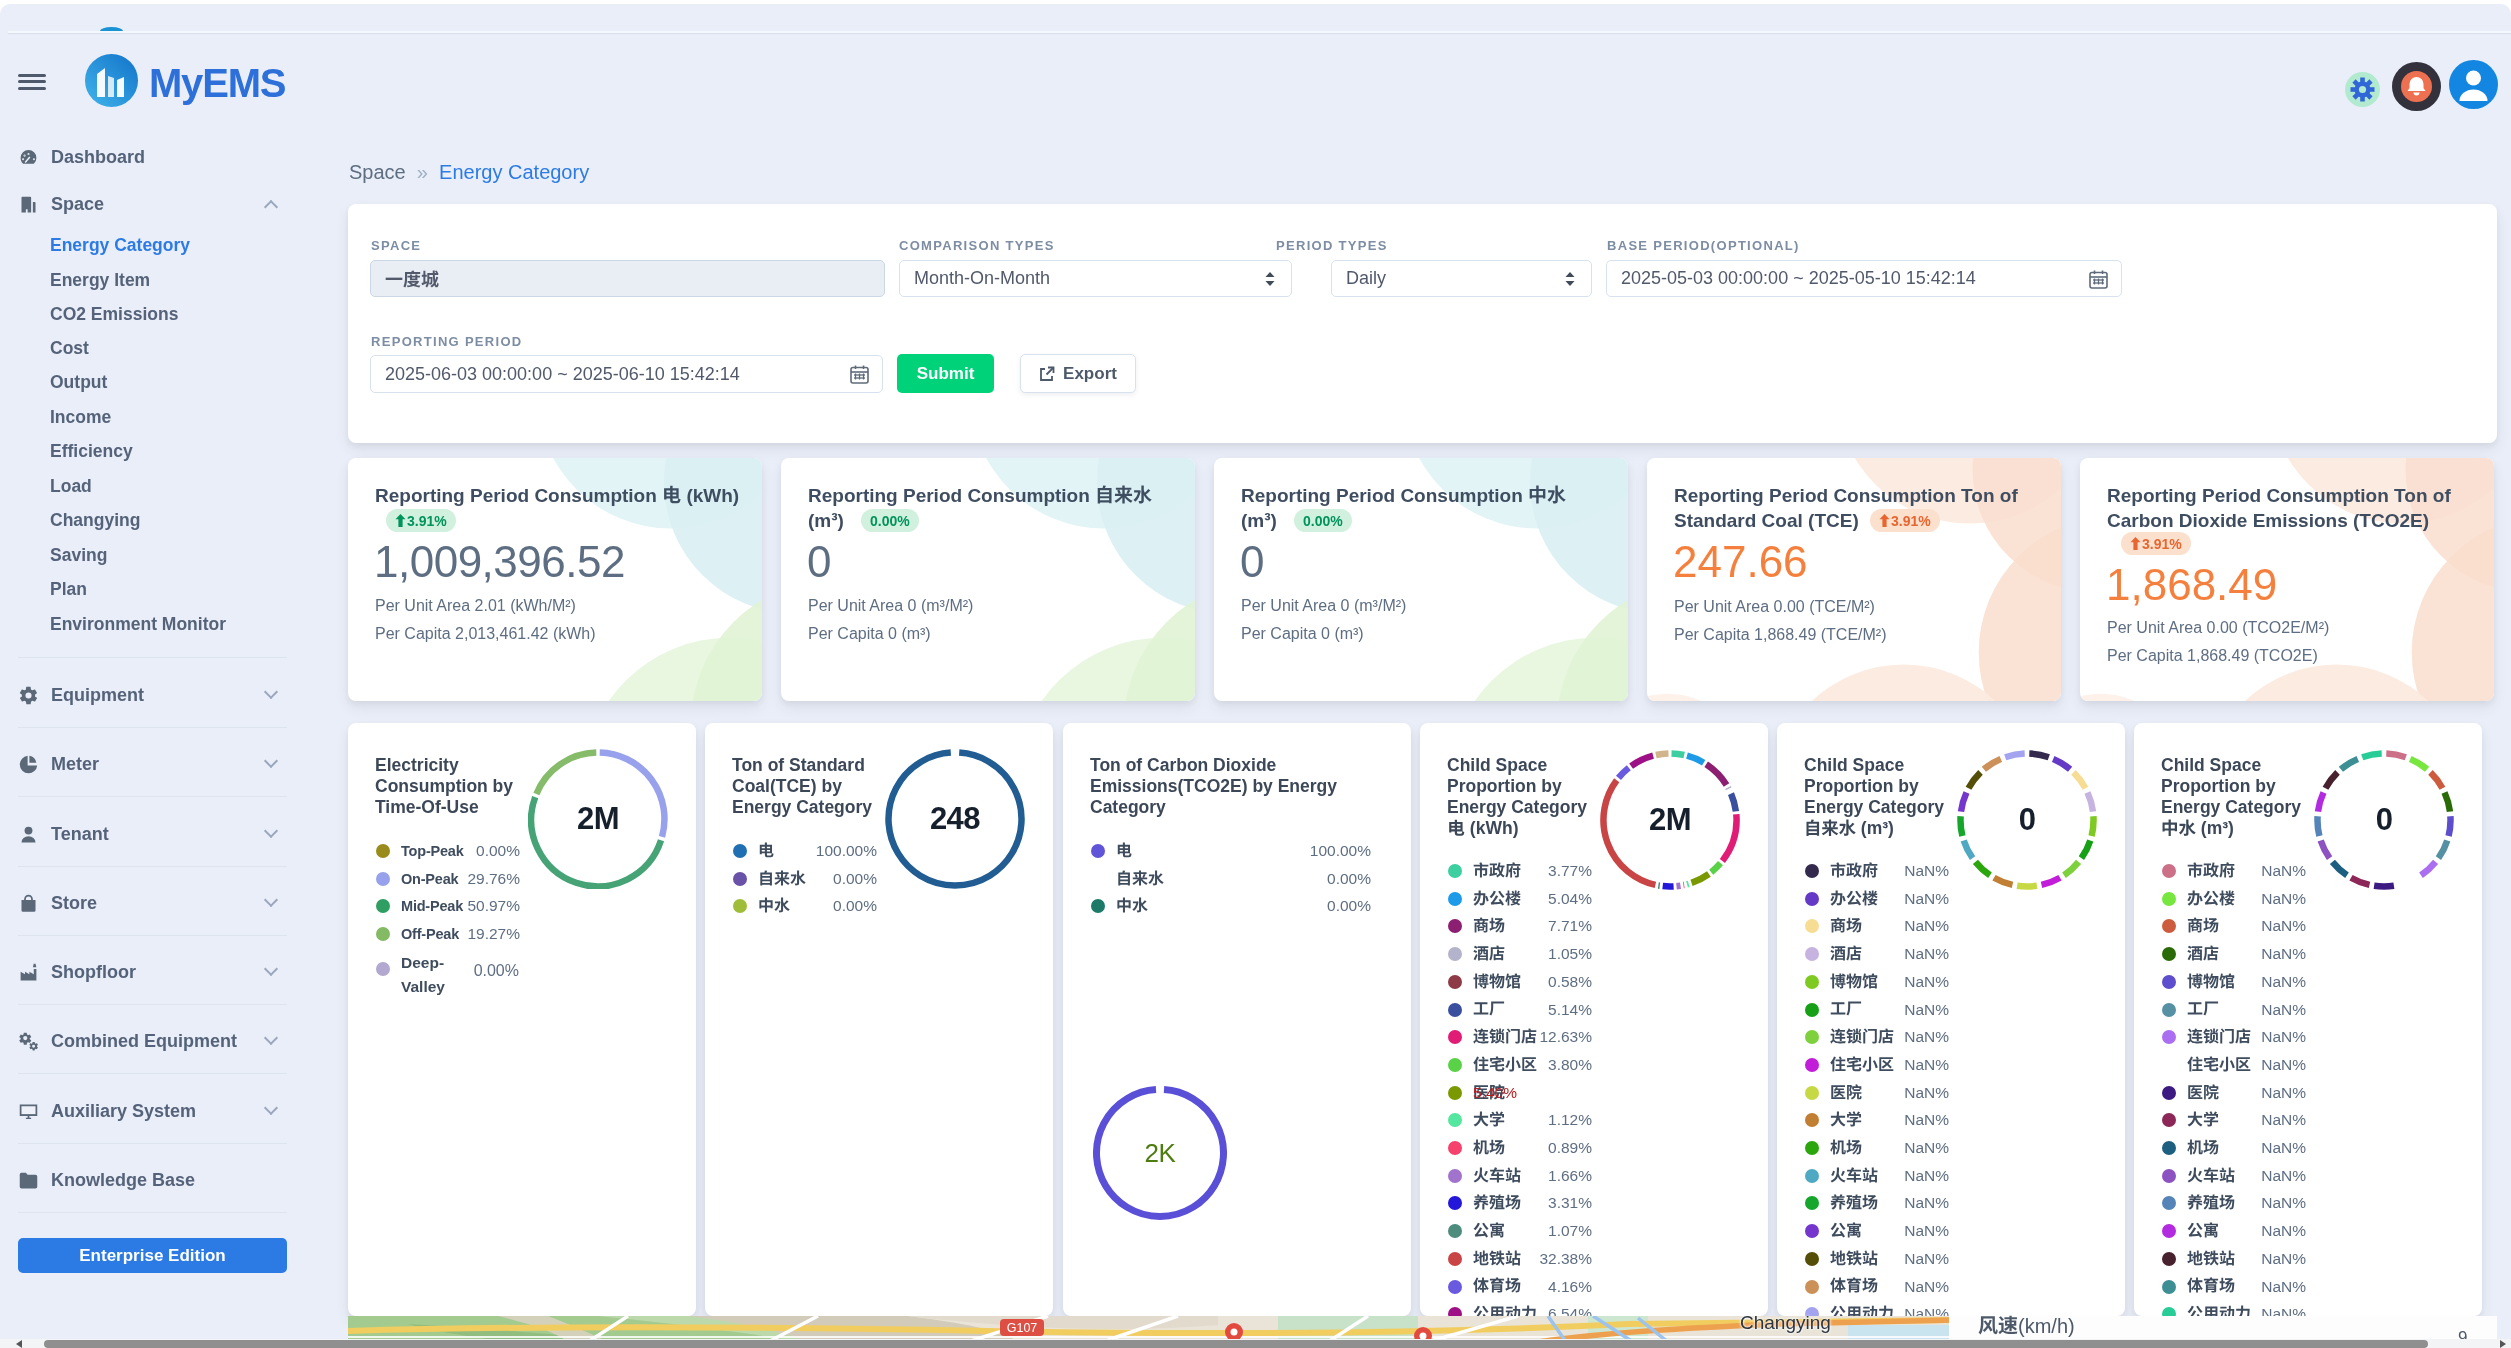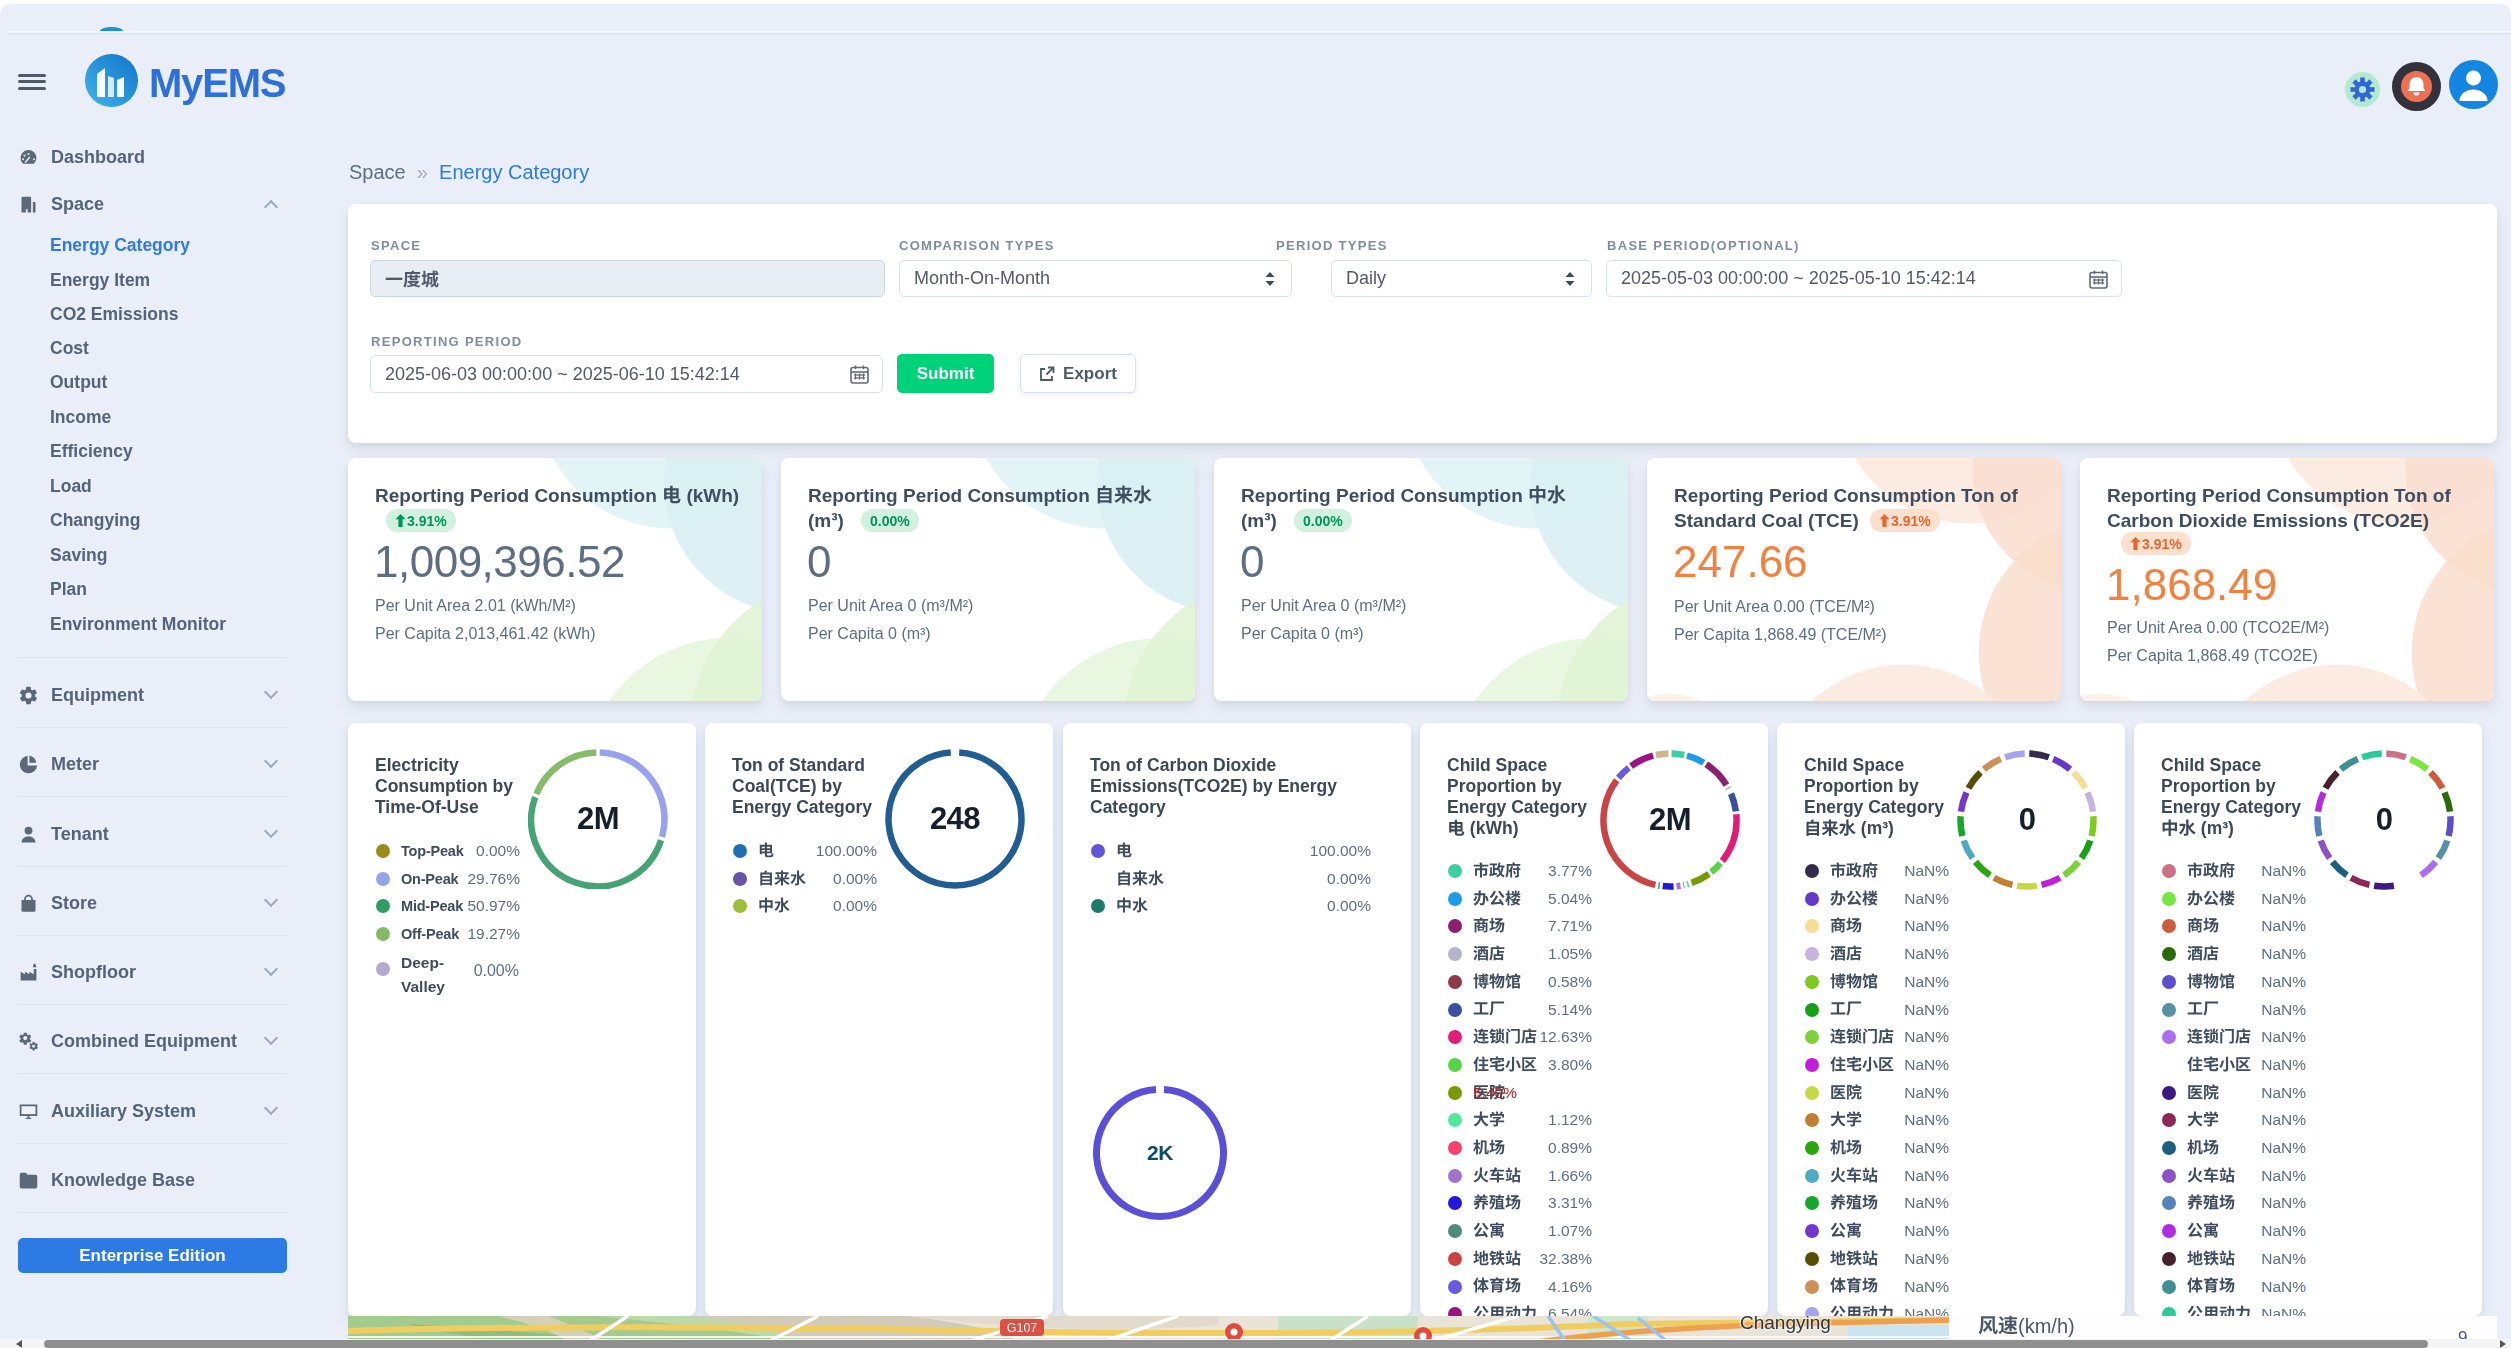--- a/index.html
+++ b/index.html
@@ -376,21 +376,21 @@
 <div style="position:absolute;left:758px;top:895.4000000000001px;height:22px;line-height:22px"><svg style="width:32px;height:16px;vertical-align:-0.12em;fill:#3e4c5e" viewBox="0 0 2000 1000">
       <use href="#c7" x="0"></use>
       <use href="#c6" x="1000"></use>
     </svg></div>
 <div style="position:absolute;left:758px;top:895.4000000000001px;width:119px;height:22px;line-height:22px;font-size:15.5px;color:#5e6e82;text-align:right">0.00%</div>
 <div class="ct-title" style="left:1090px;top:755px">Ton of Carbon Dioxide</div>
 <div class="ct-title" style="left:1090px;top:776px">Emissions(TCO2E) by Energy</div>
 <div class="ct-title" style="left:1090px;top:797px">Category</div>
 <div style="position:absolute;left:1093px;top:1086px;width:134px;height:134px"><svg width="134" height="134">
       <path d="M 71.0 3.6 A 63.5 63.5 0 1 1 63.0 3.6" fill="none" stroke="#5a50d8" stroke-width="7"></path>
-    </svg><div style="position:absolute;inset:0;display:flex;align-items:center;justify-content:center;font-size:21px;font-weight:700;color:#0c4a6e;letter-spacing:-0.5px">2K</div></div>
+    </svg><div style="position:absolute;inset:0;display:flex;align-items:center;justify-content:center;font-size:26px;font-weight:400;color:#4d7c0f;letter-spacing:-0.5px">2K</div></div>
 <div style="position:absolute;left:1091px;top:844px;width:14px;height:14px;border-radius:50%;background:#6055d8"></div>
 <div style="position:absolute;left:1116px;top:840px;height:22px;line-height:22px"><svg style="width:16px;height:16px;vertical-align:-0.12em;fill:#3e4c5e" viewBox="0 0 1000 1000">
       <use href="#c3" x="0"></use>
     </svg></div>
 <div style="position:absolute;left:1116px;top:840px;width:255px;height:22px;line-height:22px;font-size:15.5px;color:#5e6e82;text-align:right">100.00%</div>
 <div style="position:absolute;left:1116px;top:867.7px;height:22px;line-height:22px"><svg style="width:48px;height:16px;vertical-align:-0.12em;fill:#3e4c5e" viewBox="0 0 3000 1000">
       <use href="#c4" x="0"></use>
       <use href="#c5" x="1000"></use>
       <use href="#c6" x="2000"></use>
     </svg></div>

